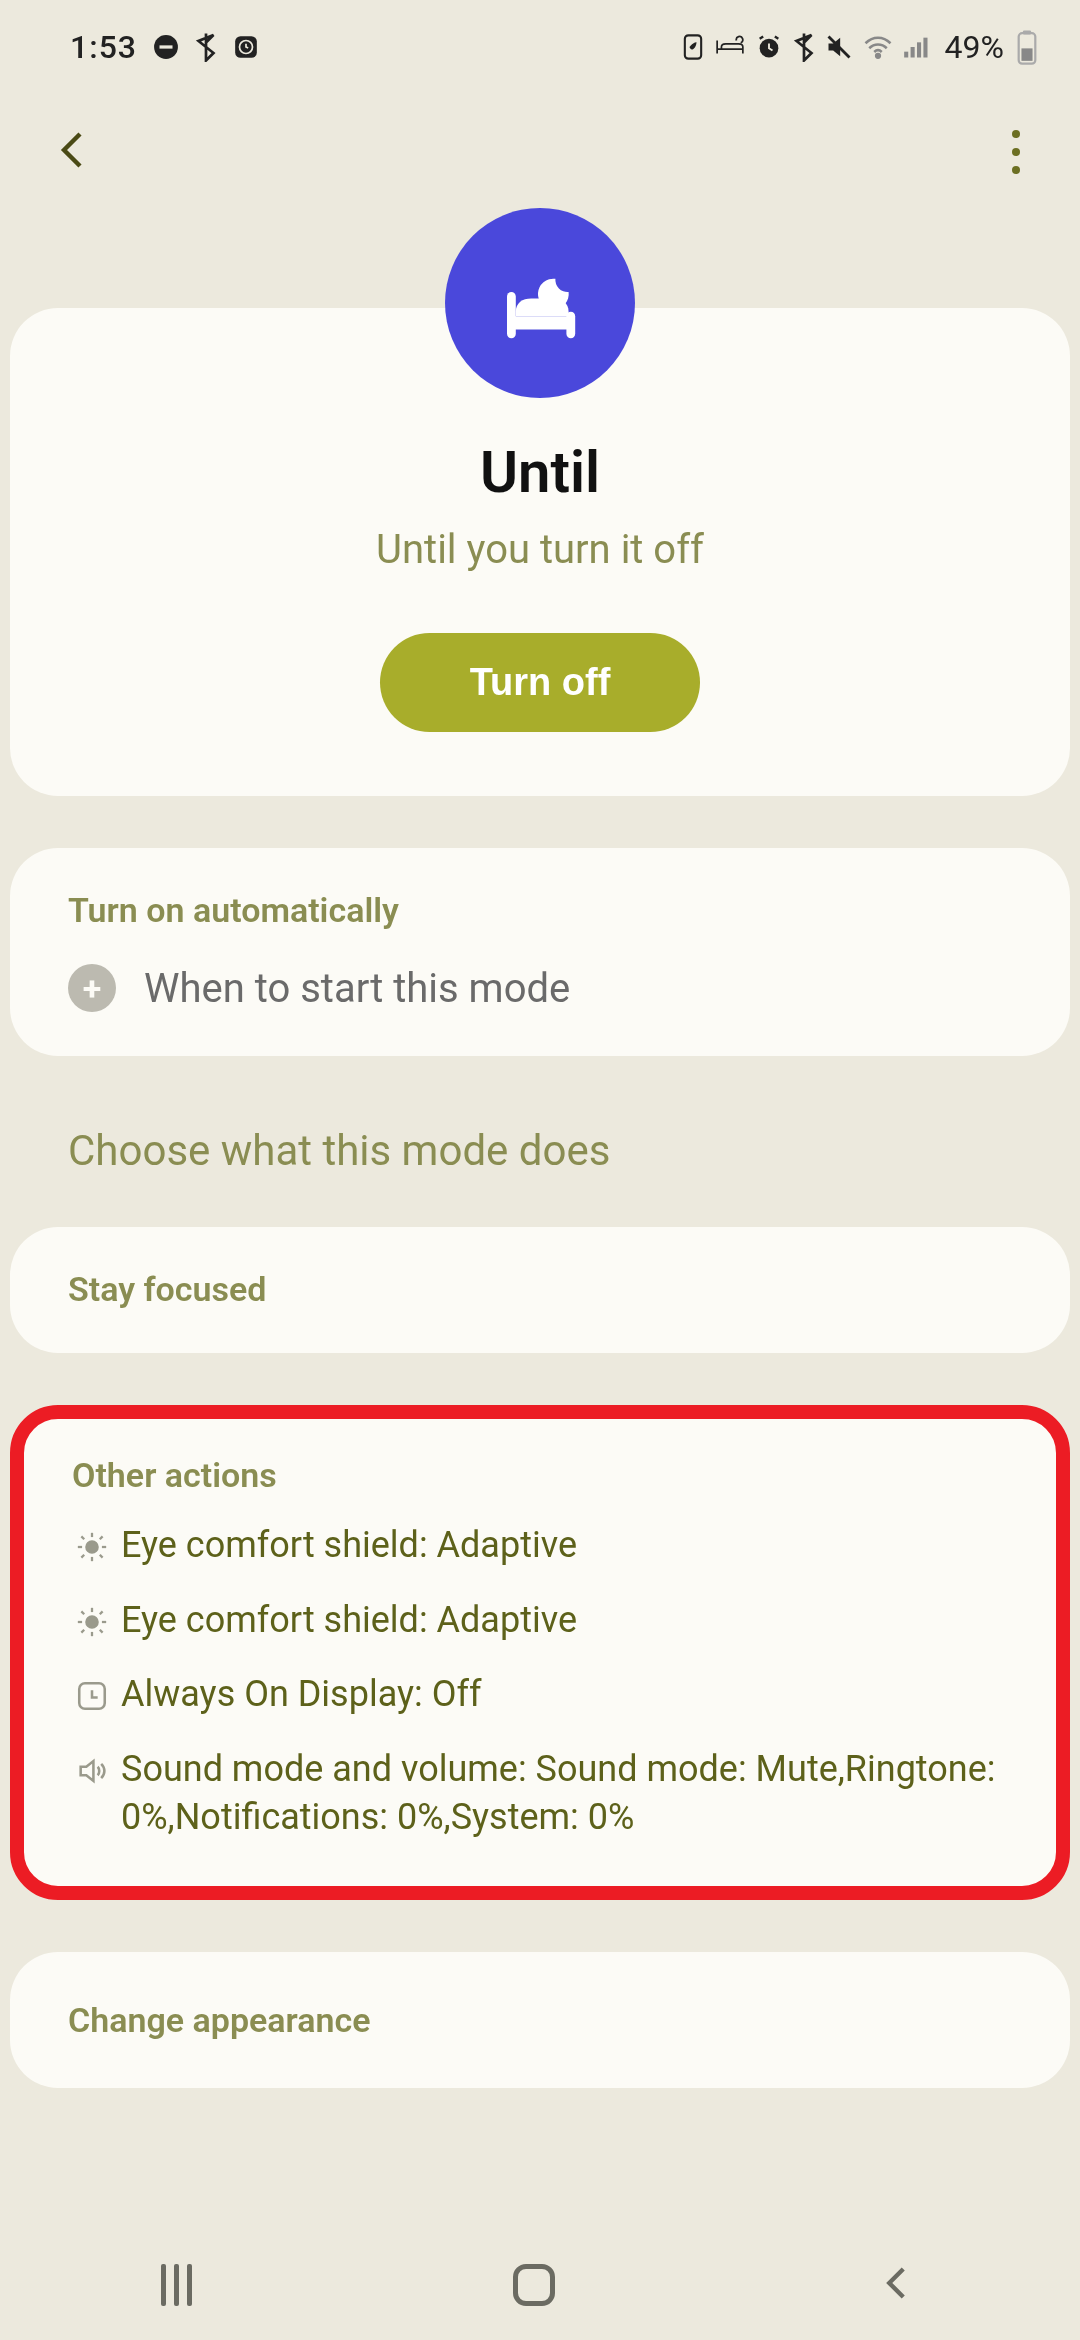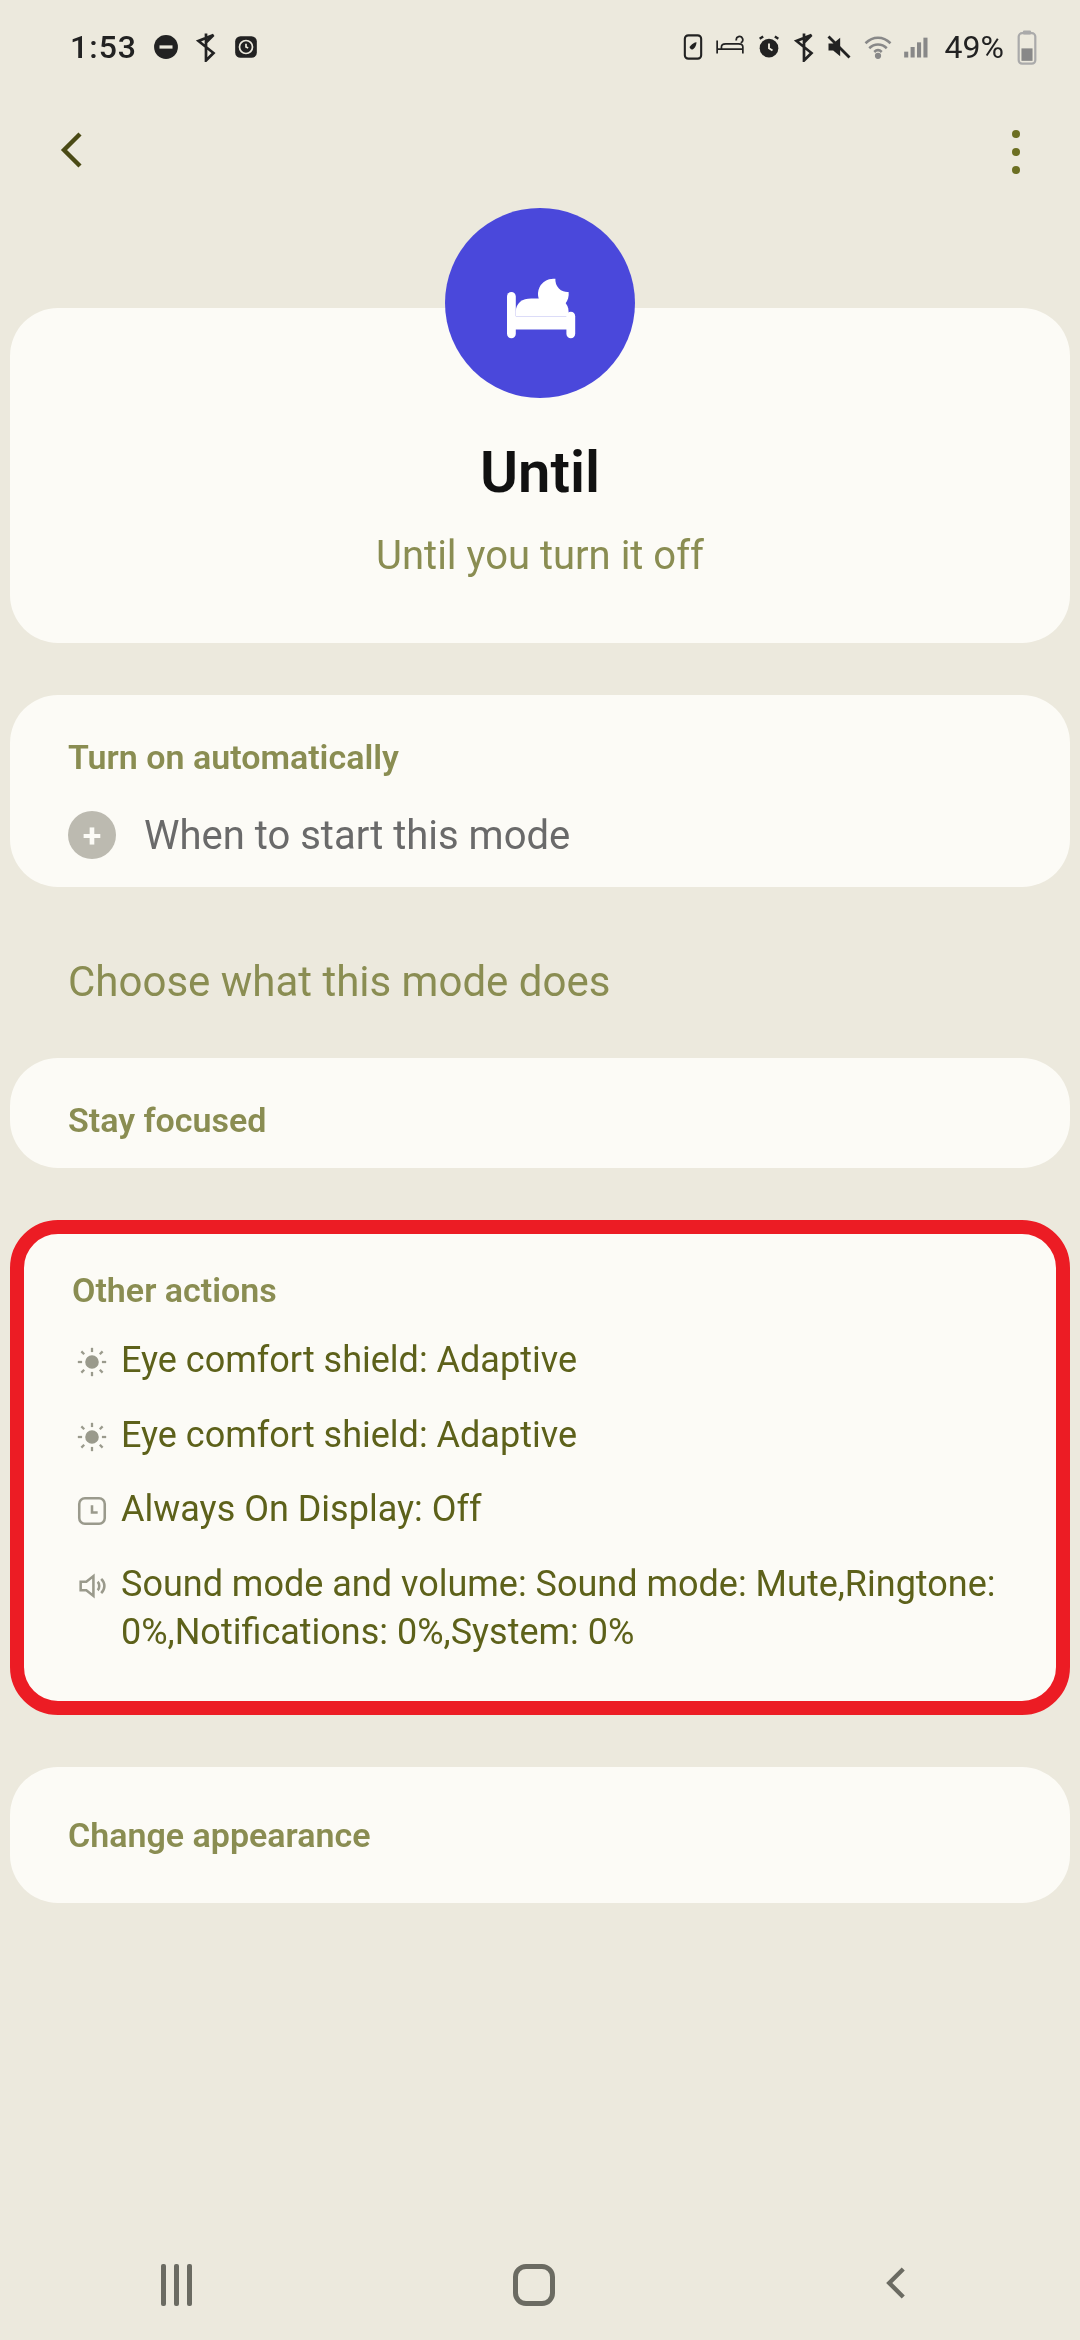--- a/index.html
+++ b/index.html
@@ -65,41 +65,41 @@
   }
   .hero-title {
     font-size: 58px;
     font-weight: 600;
     padding-top: 130px;
     color: #111;
   }
   .hero-sub {
     font-size: 40px;
     color: #8a8d52;
-    margin-top: 26px;
+    margin-top: 20px;
   }
   .hero-btn {
     display: inline-block;
     background: #a8ad2b;
     color: #fff;
     font-size: 38px;
     font-weight: 600;
     border: none;
     border-radius: 60px;
     padding: 28px 90px;
     margin-top: 60px;
     cursor: pointer;
   }
 
   
   .card {
     background: #fcfbf6;
     border-radius: 48px;
     margin-top: 52px;
-    padding: 42px 58px 28px 58px;
+    padding: 42px 58px 44px 58px;
   }
   .card-heading {
     font-size: 34px;
     font-weight: 600;
     color: #8a8d52;
   }
   .section-title {
     font-size: 42px;
     color: #8a8d52;
     padding: 70px 58px 0 58px;
@@ -280,20 +280,21 @@
       <svg width="110" height="110" viewBox="0 0 100 100">
         <path d="M64 28a14 14 0 1 0 12 12 11 11 0 0 1-12-12z" fill="#fff"></path>
         <path d="M24 44v34" stroke="#fff" stroke-width="8" stroke-linecap="round" fill="none"></path>
         <path d="M24 62h54v12H24z" fill="#fff"></path>
         <path d="M78 62v16" stroke="#fff" stroke-width="8" stroke-linecap="round" fill="none"></path>
         <path d="M28 58c0-8 6-12 14-12h20c8 0 14 4 14 12v4H28z" fill="#fff"></path>
       </svg>
     </div>
     <div class="hero-title">Until</div>
     <div class="hero-sub">Until you turn it off</div>
+    <button class="hero-btn">Turn off</button>
   </div>
 
   <div class="card">
     <div class="card-heading">Turn on automatically</div>
     <div class="auto-row">
       <div class="plus-circle">+</div>
       <div class="auto-label">When to start this mode</div>
     </div>
   </div>
 

